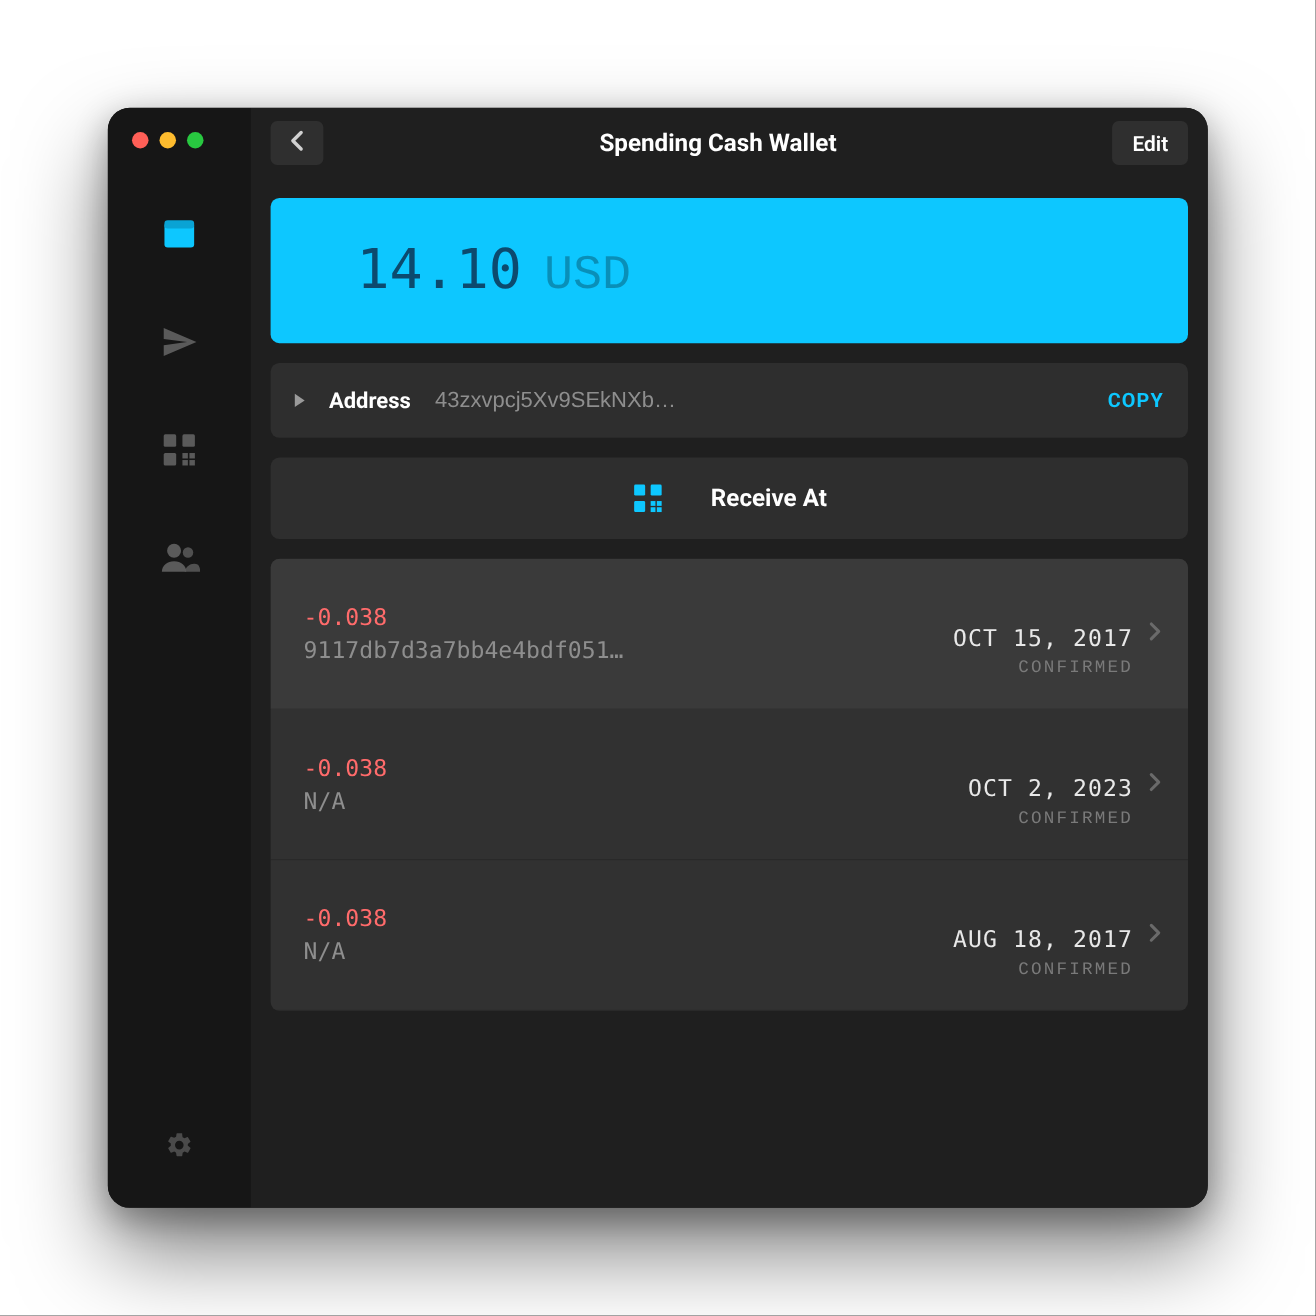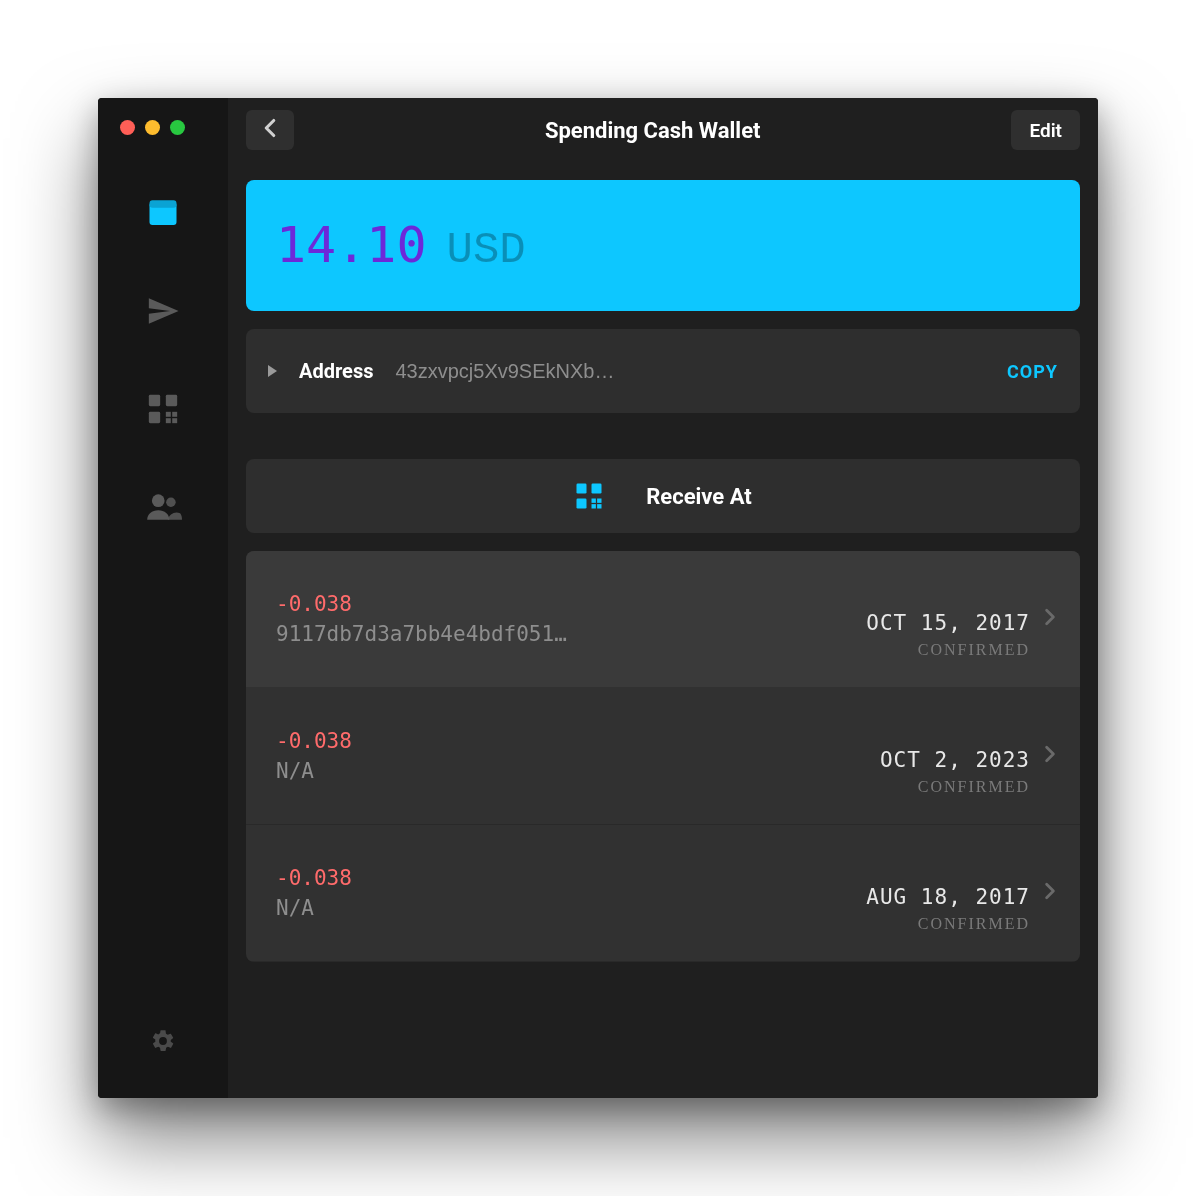--- a/index.html
+++ b/index.html
@@ -9,21 +9,21 @@
       display: flex;
       align-items: center;
       justify-content: center;
       min-height: 1196px;
       width: 1196px;
     }
     .window {
       width: 1000px;
       height: 1000px;
       background: #1a1a1a;
-      border-radius: 4px;
+      border-radius: 20px;
       box-shadow: 0 40px 80px rgba(0,0,0,0.5), 0 10px 30px rgba(0,0,0,0.3);
       overflow: hidden;
       display: flex;
       flex-direction: column;
       position: relative;
     }
     .traffic-lights {
       position: absolute;
       top: 22px;
       left: 22px;
@@ -128,35 +128,36 @@
     .balance-card {
       background: #0dc7ff;
       border-radius: 8px;
       padding: 36px 30px;
       display: flex;
       align-items: baseline;
       gap: 20px;
     }
     .balance-amount {
       font-family: "SF Mono", Menlo, Consolas, monospace;
-      color: #6d28d9;
+      color: #0c4a6e;
       font-size: 50px;
       font-weight: 400;
       letter-spacing: 0;
+      margin-left: 48px;
     }
     .balance-currency {
       font-family: Liberation Mono, monospace;
       color: rgba(0,0,0,0.28);
       font-size: 44px;
       font-weight: 400;
     }
     .address-row {
       background: #2e2e2e;
       border-radius: 8px;
-      height: 84px;
+      height: 68px;
       display: flex;
       align-items: center;
       padding: 0 22px;
       gap: 22px;
       cursor: pointer;
     }
     .disclosure {
       width: 0;
       height: 0;
       border-top: 6px solid transparent;
@@ -191,21 +192,20 @@
     .action-btn {
       flex: 1;
       background: #2e2e2e;
       border-radius: 8px;
       height: 74px;
       display: flex;
       align-items: center;
       justify-content: center;
       gap: 42px;
       cursor: pointer;
-      margin-top: 28px;
     }
     .action-icon { display: flex; align-items: center; justify-content: center; }
     .action-label {
       color: #ffffff;
       font-weight: 700;
       font-size: 22px;
     }
     .tx-list {
       background: #313131;
       border-radius: 8px;
@@ -242,21 +242,21 @@
     .tx-right { text-align: right; margin-top: 32px; }
     .tx-date {
       font-family: "SF Mono", Menlo, Consolas, monospace;
       color: #e8e8e8;
       font-size: 21px;
       font-weight: 400;
       margin-bottom: 6px;
       letter-spacing: 1px;
     }
     .tx-status {
-      font-family: Liberation Serif, serif;
+      font-family: Liberation Mono, monospace;
       color: #7a7a7a;
       font-size: 16px;
       letter-spacing: 2px;
     }
     .tx-chevron {
       color: #6a6a6a;
       flex-shrink: 0;
     }
   </style>
 </head>

